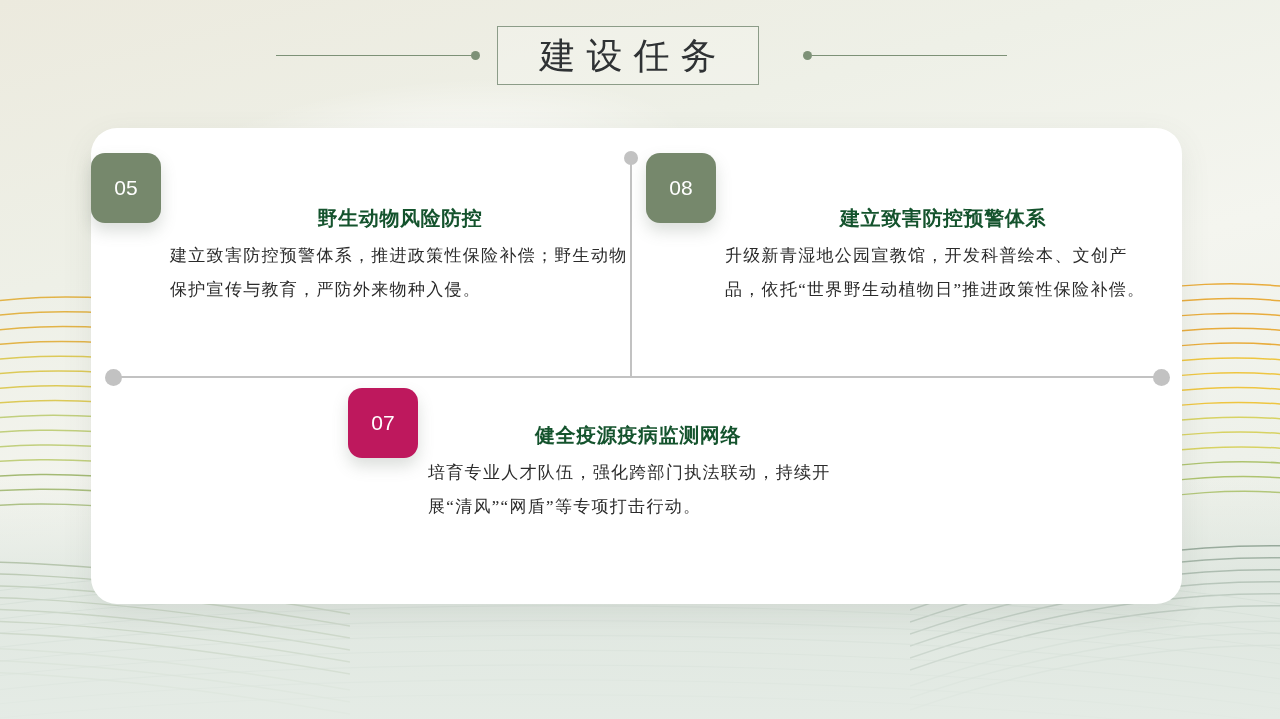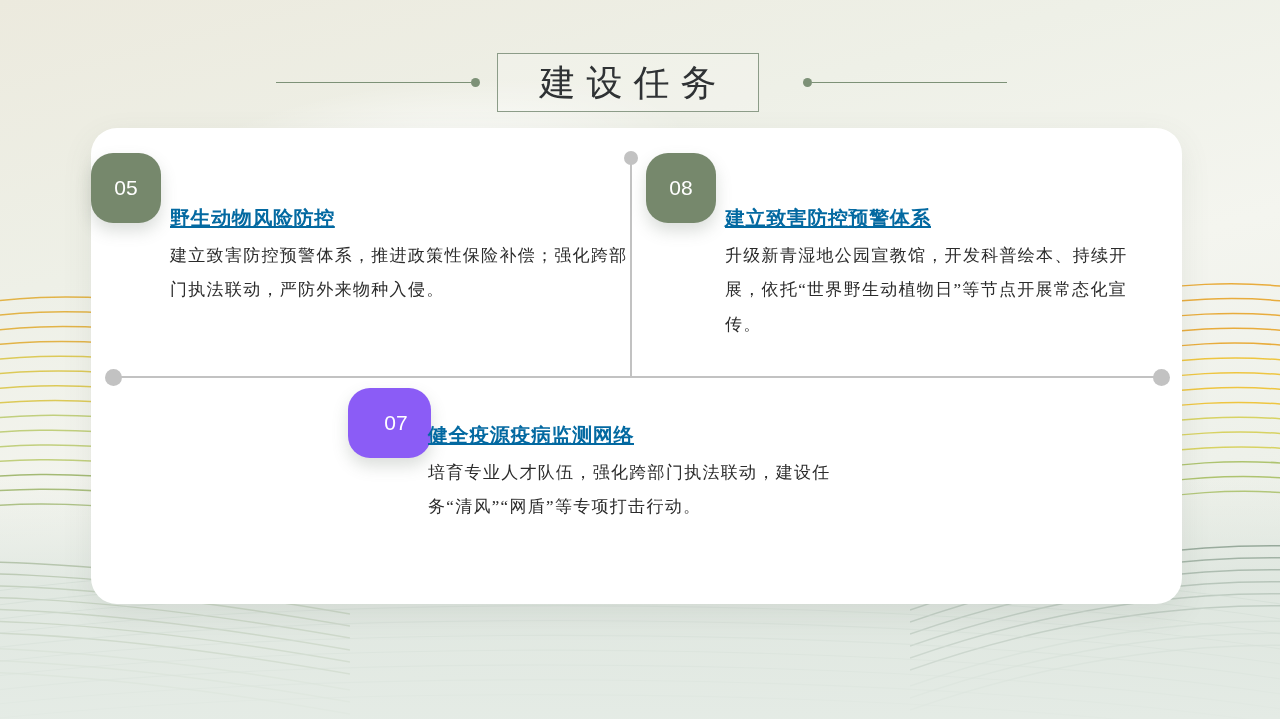--- a/index.html
+++ b/index.html
@@ -28,21 +28,21 @@
     position:absolute;left:0;bottom:0;width:1280px;height:240px;
     background:linear-gradient(to bottom, rgba(226,233,226,0) 0%, rgba(219,228,221,.75) 45%, rgba(228,235,229,.95) 100%);
   }
   .waves{position:absolute;inset:0;}
   .waves svg{position:absolute;}
   .wv-l{left:-210px;top:250px;}
   .wv-r{right:-190px;top:240px;}
   .wv-b{left:-60px;bottom:-150px;}
 
   
-  .header{position:absolute;left:0;top:0;width:1280px;height:110px;margin-top:27px;}
+  .header{position:absolute;left:0;top:0;width:1280px;height:110px;}
   .title-box{
     position:absolute;left:497px;top:26px;width:260px;height:57px;
     border:1px solid #8c9c88;background:rgba(255,255,255,.18);
     display:flex;align-items:center;justify-content:center;
   }
   .title-text{
     font-family:"Liberation Serif","DejaVu Serif",serif;
     font-size:36px;font-weight:400;color:#2f3234;letter-spacing:11px;
     text-indent:11px;line-height:1;
   }
@@ -62,33 +62,32 @@
   
   .h-line{position:absolute;left:113px;top:376px;width:1049px;height:2px;background:#c2c2c2;}
   .h-dot-l{position:absolute;left:105px;top:369px;width:17px;height:17px;border-radius:50%;background:#c2c2c2;}
   .h-dot-r{position:absolute;left:1153px;top:369px;width:17px;height:17px;border-radius:50%;background:#c2c2c2;}
   .v-line{position:absolute;left:630px;top:158px;width:2px;height:219px;background:#c2c2c2;}
   .v-dot{position:absolute;left:624px;top:151px;width:14px;height:14px;border-radius:50%;background:#c2c2c2;}
 
   
   .item{position:absolute;}
   .badge{
-    position:absolute;width:70px;height:70px;border-radius:22px;
+    position:absolute;width:70px;height:70px;border-radius:14px;
     color:#ffffff;font-size:21px;font-weight:400;
     display:flex;align-items:center;justify-content:center;
     box-shadow:0 8px 16px rgba(90,105,90,.22);
   }
   .badge.green{background:#76886c;}
-  .badge.dark{background:#8b5cf6;padding-left:13px;}
+  .badge.dark{background:#be185d;}
   .body-wrap{position:absolute;}
   .item-title{
-    font-size:20px;font-weight:700;color:#0369a1;
+    font-size:20px;font-weight:700;color:#14532d;text-align:center;
     margin:0 0 7px 0;letter-spacing:.6px;
     font-family:"Liberation Sans","DejaVu Sans",sans-serif;
-    text-decoration:underline;
   }
   .item-desc{
     font-family:"Liberation Serif","DejaVu Serif",serif;
     font-size:17px;color:#2b2b2b;line-height:2.02;letter-spacing:1.3px;
     text-align:left;margin:0;
   }
 
   
   .item-05 .badge{left:91px;top:153px;}
   .item-05 .body-wrap{left:170px;top:205px;width:460px;}
@@ -231,31 +230,31 @@
 <div class="h-line"></div>
 <div class="h-dot-l"></div>
 <div class="h-dot-r"></div>
 <div class="v-line"></div>
 <div class="v-dot"></div>
 
 <div class="item item-05">
   <div class="badge green">05</div>
   <div class="body-wrap">
     <h3 class="item-title">野生动物风险防控</h3>
-    <p class="item-desc">建立致害防控预警体系，推进政策性保险补偿；强化跨部门执法联动，严防外来物种入侵。</p>
+    <p class="item-desc">建立致害防控预警体系，推进政策性保险补偿；野生动物保护宣传与教育，严防外来物种入侵。</p>
   </div>
 </div>
 
 <div class="item item-06">
   <div class="badge green">08</div>
   <div class="body-wrap">
     <h3 class="item-title">建立致害防控预警体系</h3>
-    <p class="item-desc">升级新青湿地公园宣教馆，开发科普绘本、持续开展，依托“世界野生动植物日”等节点开展常态化宣传。</p>
+    <p class="item-desc">升级新青湿地公园宣教馆，开发科普绘本、文创产品，依托“世界野生动植物日”推进政策性保险补偿。</p>
   </div>
 </div>
 
 <div class="item item-07">
   <div class="badge dark">07</div>
   <div class="body-wrap">
     <h3 class="item-title">健全疫源疫病监测网络</h3>
-    <p class="item-desc">培育专业人才队伍，强化跨部门执法联动，建设任务“清风”“网盾”等专项打击行动。</p>
+    <p class="item-desc">培育专业人才队伍，强化跨部门执法联动，持续开展“清风”“网盾”等专项打击行动。</p>
   </div>
 </div>
 
 </body></html>

